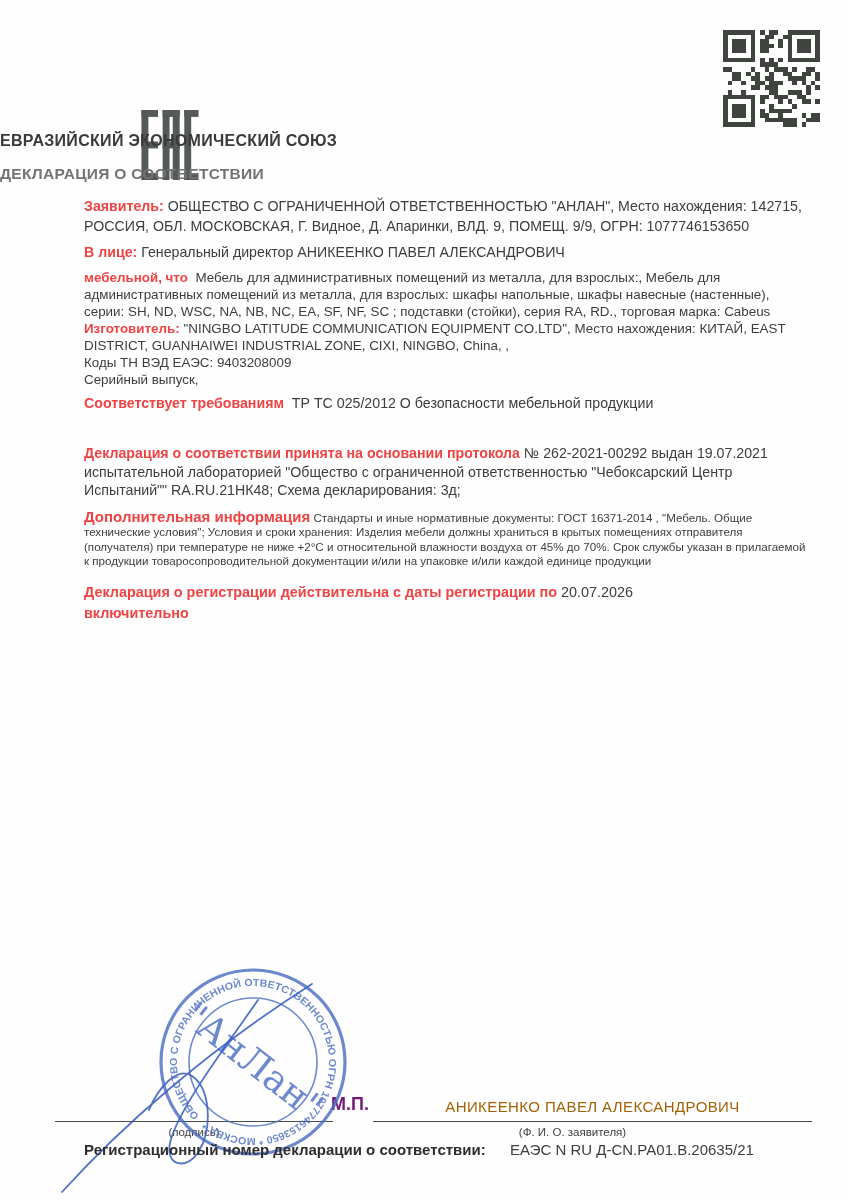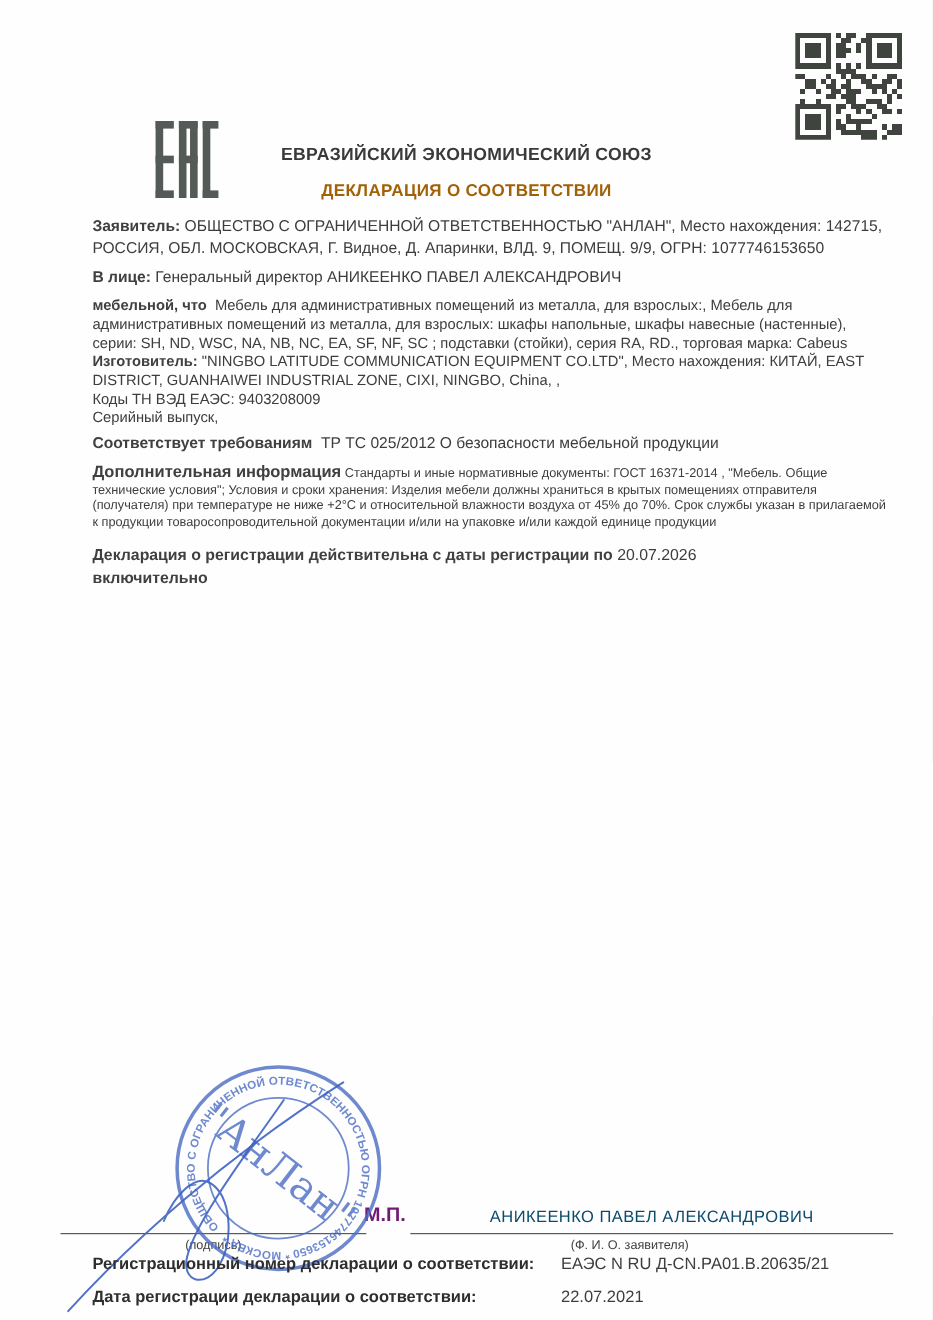--- a/index.html
+++ b/index.html
@@ -1,43 +1,43 @@
 <!DOCTYPE html>
 <html><head>
 <meta charset="utf-8">
 <style>
   html,body{margin:0;padding:0;background:#e8e8e8;}
   .page{position:relative;width:848px;height:1200px;background:#fefefe;margin:0 auto;
         font-family:"Liberation Sans",sans-serif;color:#3d3d3d;overflow:hidden;}
   .eac-mark{position:absolute;left:141px;top:110px;}
   .qr{position:absolute;left:723px;top:30px;width:97px;height:97px;}
-  .titles{position:absolute;left:0;top:132px;width:848px;text-align:center;}
+  .titles{position:absolute;left:0;top:132px;width:848px;}
   .title-union{font-size:16px;font-weight:bold;letter-spacing:.3px;color:#3a3a3a;}
-  .title-doc{font-size:15.5px;font-weight:bold;letter-spacing:.3px;color:#a16207;margin-top:15px;}
+  .title-doc{font-size:15.5px;font-weight:bold;letter-spacing:.3px;color:#737373;margin-top:15px;}
   .content{position:absolute;left:84px;top:196px;width:727px;}
   .content p{margin:0;}
   p.applicant{font-size:14.2px;line-height:20px;}
   p.inperson{font-size:14.2px;line-height:20px;margin-top:6px;}
   p.declares{font-size:13.4px;line-height:17px;margin-top:7px;}
   p.manufacturer{font-size:13.4px;line-height:17px;}
   .mline{font-size:13.4px;line-height:17px;}
   p.complies{font-size:14.2px;line-height:20px;margin-top:5px;}
   p.basis{font-size:14.2px;line-height:18.5px;margin-top:31px;}
   p.additional{font-size:11.6px;line-height:14.5px;margin-top:10px;}
   p.validity{font-size:14.4px;line-height:21px;margin-top:13px;}
-  b{color:#404040;}
+  b{color:#ef4444;}
   .additional b{font-size:15px;}
   .sig-line{position:absolute;height:0;border-top:1.6px solid #4a4a4a;}
   .line-left{left:55px;top:1121px;width:278px;}
   .line-right{left:373px;top:1121px;width:439px;}
   .caption{position:absolute;font-size:11.5px;color:#3f3f3f;text-align:center;}
   .cap-sign{left:55px;top:1126px;width:278px;}
   .cap-name{left:353px;top:1126px;width:439px;}
   .fio-name{position:absolute;left:373px;top:1098px;width:439px;text-align:center;
-            font-size:15px;letter-spacing:.4px;color:#0c4a6e;}
+            font-size:15px;letter-spacing:.4px;color:#a16207;}
   .mp{position:absolute;left:331px;top:1094px;font-size:18px;font-weight:bold;color:#701a75;}
   .footer-row{position:absolute;left:84px;width:730px;font-size:15px;}
   .fr1{top:1141px;} .fr2{top:1171px;}
   .footer-row .flabel{font-weight:bold;color:#2e2e2e;}
   .footer-row .fvalue{position:absolute;left:426px;font-weight:normal;color:#3d3d3d;white-space:nowrap;}
   .stampsvg{position:absolute;left:0;top:940px;}
 </style>
 </head>
 <body>
 
@@ -291,20 +291,21 @@
     <p class="inperson"><b>В лице:</b> <span>Генеральный директор АНИКЕЕНКО ПАВЕЛ АЛЕКСАНДРОВИЧ</span></p>
 
     <p class="declares"><b>мебельной, что</b>&nbsp; <span>Мебель для административных помещений из металла, для взрослых:, Мебель для административных помещений из металла, для взрослых: шкафы напольные, шкафы навесные (настенные), серии: SH, ND, WSC, NA, NB, NC, EA, SF, NF, SC ; подставки (стойки), серия RA, RD., торговая марка: Cabeus</span></p>
 
     <p class="manufacturer"><b>Изготовитель:</b> <span>"NINGBO LATITUDE COMMUNICATION EQUIPMENT CO.LTD", Место нахождения: КИТАЙ, EAST DISTRICT, GUANHAIWEI INDUSTRIAL ZONE, CIXI, NINGBO, China, ,</span></p>
     <div class="mline">Коды ТН ВЭД ЕАЭС: 9403208009</div>
     <div class="mline">Серийный выпуск,</div>
 
     <p class="complies"><b>Соответствует требованиям</b>&nbsp; <span>ТР ТС 025/2012 О безопасности мебельной продукции</span></p>
 
+    <p class="basis"><b>Декларация о соответствии принята на основании протокола</b> <span>№ 262-2021-00292 выдан 19.07.2021  испытательной лабораторией "Общество с ограниченной ответственностью "Чебоксарский Центр Испытаний"" RA.RU.21НК48; Схема декларирования: 3д;</span></p>
 
     <p class="additional"><b>Дополнительная информация</b> <span>Стандарты и иные нормативные документы: ГОСТ 16371-2014 , "Мебель. Общие технические условия"; Условия и сроки хранения: Изделия мебели должны храниться в крытых помещениях отправителя (получателя) при температуре не ниже +2°С и относительной влажности воздуха от 45% до 70%. Срок службы указан в прилагаемой к продукции товаросопроводительной документации и/или на упаковке и/или каждой единице продукции</span></p>
 
     <p class="validity"><b>Декларация о регистрации действительна с даты регистрации по</b> <span>20.07.2026</span><br><b>включительно</b></p>
   </div>
 
   <div class="sig-line line-left"></div>
   <div class="sig-line line-right"></div>
   <div class="caption cap-sign">(подпись)</div>
   <div class="fio-name">АНИКЕЕНКО ПАВЕЛ АЛЕКСАНДРОВИЧ</div>
@@ -326,18 +327,14 @@
     <g fill="none" stroke="#3f63c2" stroke-width="1.8" opacity="0.9" stroke-linecap="round">
       <path d="M 62 252 C 120 188, 205 112, 312 44"></path>
       <path d="M 258 60 C 232 98, 178 168, 170 203 C 165 226, 187 231, 199 211 C 213 187, 210 148, 192 136 C 177 126, 158 148, 149 170"></path>
     </g>
   </svg>
 
   <div class="footer-row fr1">
     <span class="flabel">Регистрационный номер декларации о соответствии:</span>
     <span class="fvalue">ЕАЭС N RU Д-CN.РА01.В.20635/21</span>
   </div>
-  <div class="footer-row fr2">
-    <span class="flabel">Дата регистрации декларации о соответствии:</span>
-    <span class="fvalue">22.07.2021</span>
-  </div>
 
 </div>
 
 </body></html>

